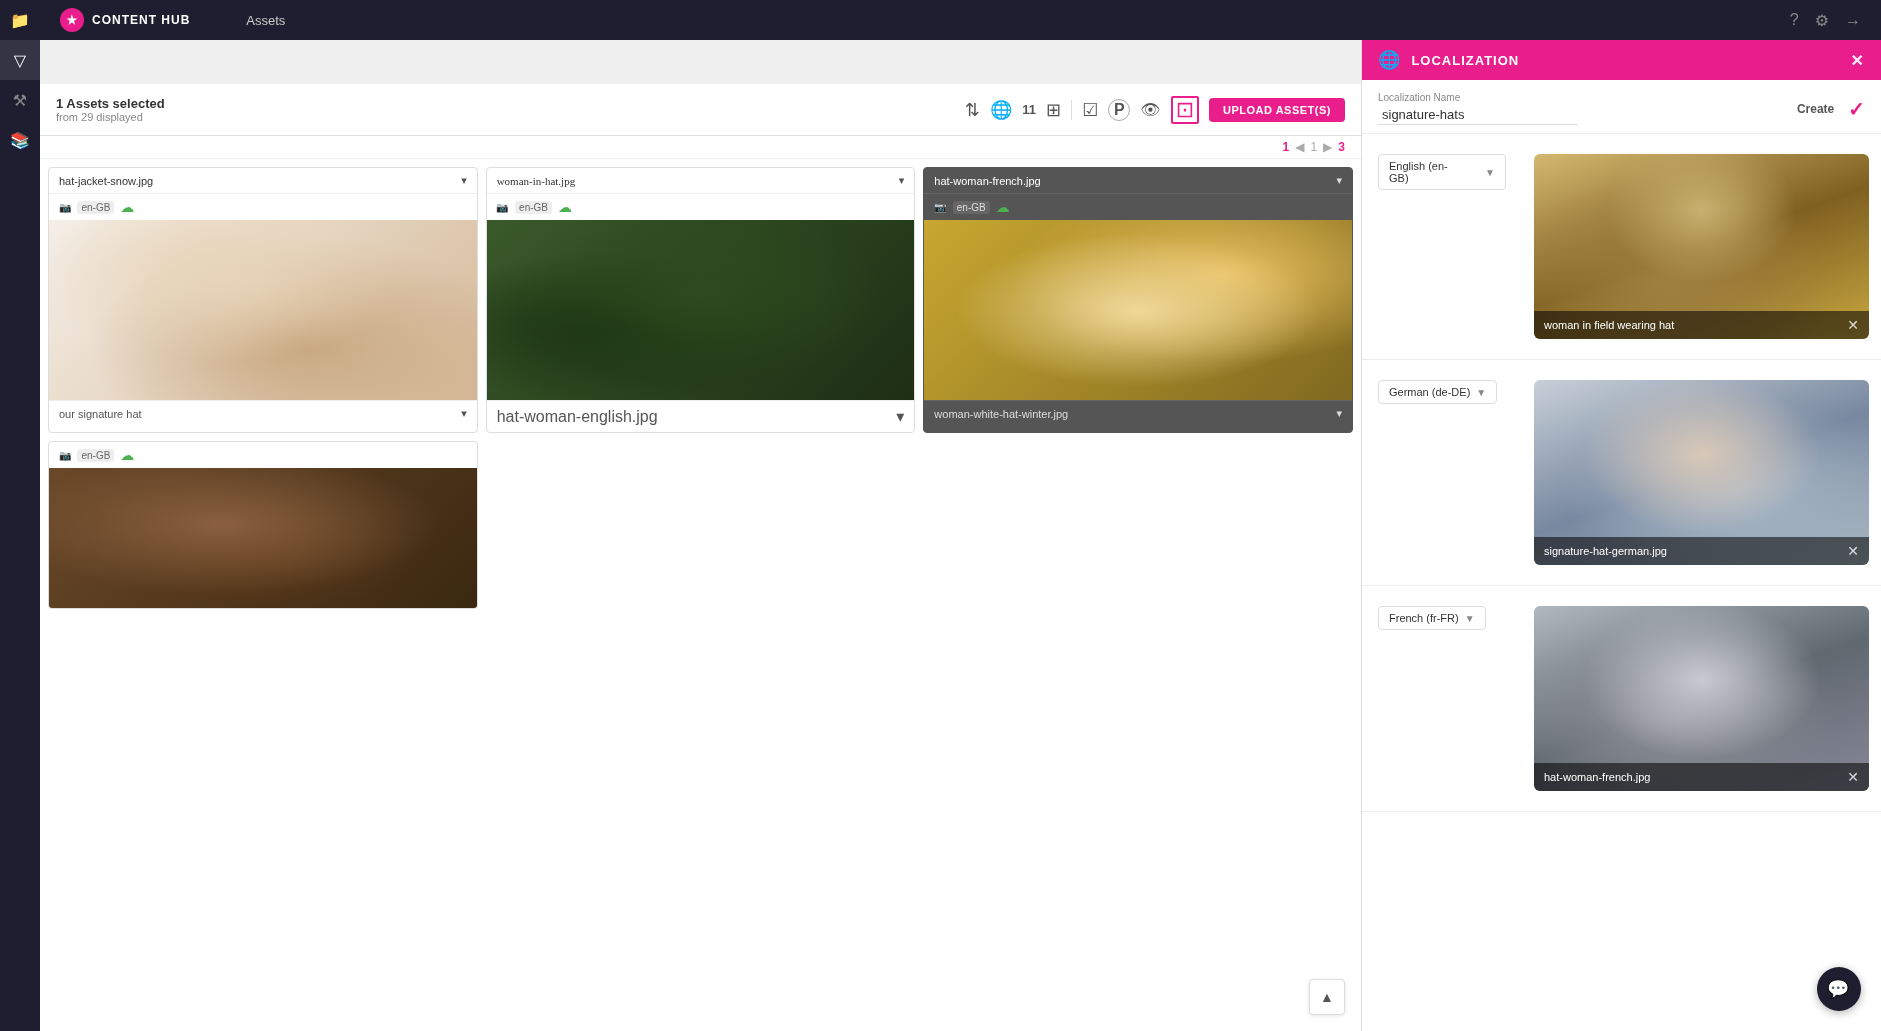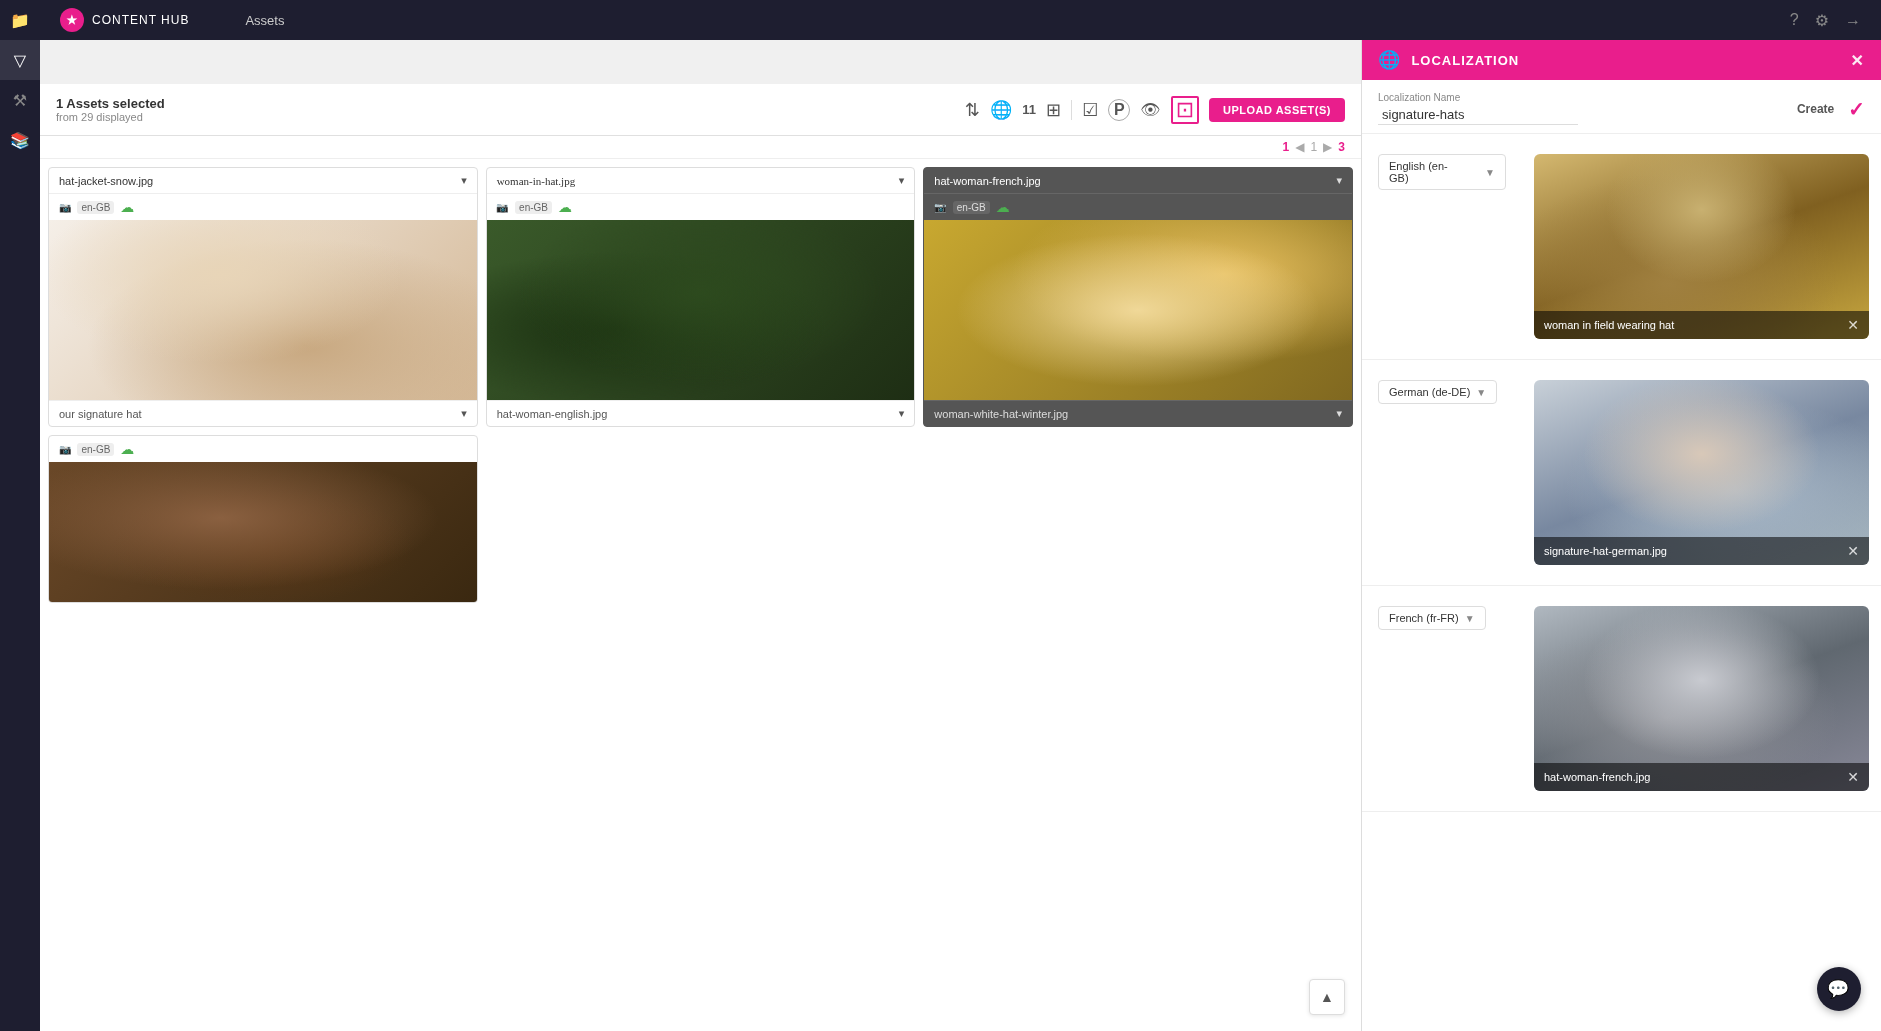--- a/index.html
+++ b/index.html
@@ -180,21 +180,21 @@
     <div class="nav-item" style="color:#888;">📚</div>
   </div>
 
   <div class="main-wrapper" style="flex:1; display:flex; flex-direction:column;">
 
     <div class="topbar" style="background:#1e1e30; height:40px; display:flex; align-items:center; padding: 0 20px; gap:16px;">
       <div class="topbar-brand">
         <div class="brand-logo">
           <span style="color:#fff; font-size:12px;">★</span>
         </div>
-        <span style="font-size:12px; font-weight:400; letter-spacing:1px; color:#fff;">CONTENT HUB</span>
+        <span style="font-size:12px; font-weight:700; letter-spacing:1px; color:#fff;">CONTENT HUB</span>
       </div>
       <span style="font-size:13px; color:#ccc; flex:1; margin-left:16px;">Assets</span>
       <span style="color:#888; font-size:16px; cursor:pointer;">?</span>
       <span style="color:#888; font-size:16px; cursor:pointer;">⚙</span>
       <span style="color:#888; font-size:16px; cursor:pointer;">→</span>
     </div>
 
     <div class="content-area" style="flex:1; display:flex; overflow:hidden;">
 
       <div class="assets-panel" style="flex:1; display:flex; flex-direction:column; background:#fff; overflow:hidden;margin-top:44px;">
@@ -251,21 +251,21 @@
               <span style="color:#555; cursor:pointer;">▾</span>
             </div>
             <div style="display:flex; align-items:center; gap:6px; padding:5px 10px; font-size:10px; color:#888;">
               <span style="color:#888;">📷</span>
               <span style="background:#eee; border-radius:3px; padding:1px 4px; font-size:10px; color:#666;">en-GB</span>
               <span style="color:#4caf50; font-size:14px;">☁</span>
             </div>
             <div style="width:100%; height:180px; background: repeating-conic-gradient(#e8e8e8 0% 25%, #fff 0% 50%) 0 0/16px 16px; overflow:hidden;">
               <div class="img-placeholder-2"></div>
             </div>
-            <div style="display:flex; align-items:center; justify-content:space-between; padding:6px 10px; font-size:11px; color:#555; border-top:1px solid #eee;">
+            <div style="display:flex; align-items:center; justify-content:space-between; padding:6px 10px; font-size:16px; color:#555; border-top:1px solid #eee;">
               <span>hat-woman-english.jpg</span>
               <span style="color:#555; cursor:pointer;">▾</span>
             </div>
           </div>
 
           <div style="border:1px solid #555; border-radius:4px; background:#555; overflow:hidden; cursor:pointer;">
             <div style="display:flex; align-items:center; justify-content:space-between; padding:6px 10px; font-size:11px; color:#fff; border-bottom:1px solid #666; background:#555;">
               <span>hat-woman-french.jpg</span>
               <span style="color:#ddd; cursor:pointer;">▾</span>
             </div>

